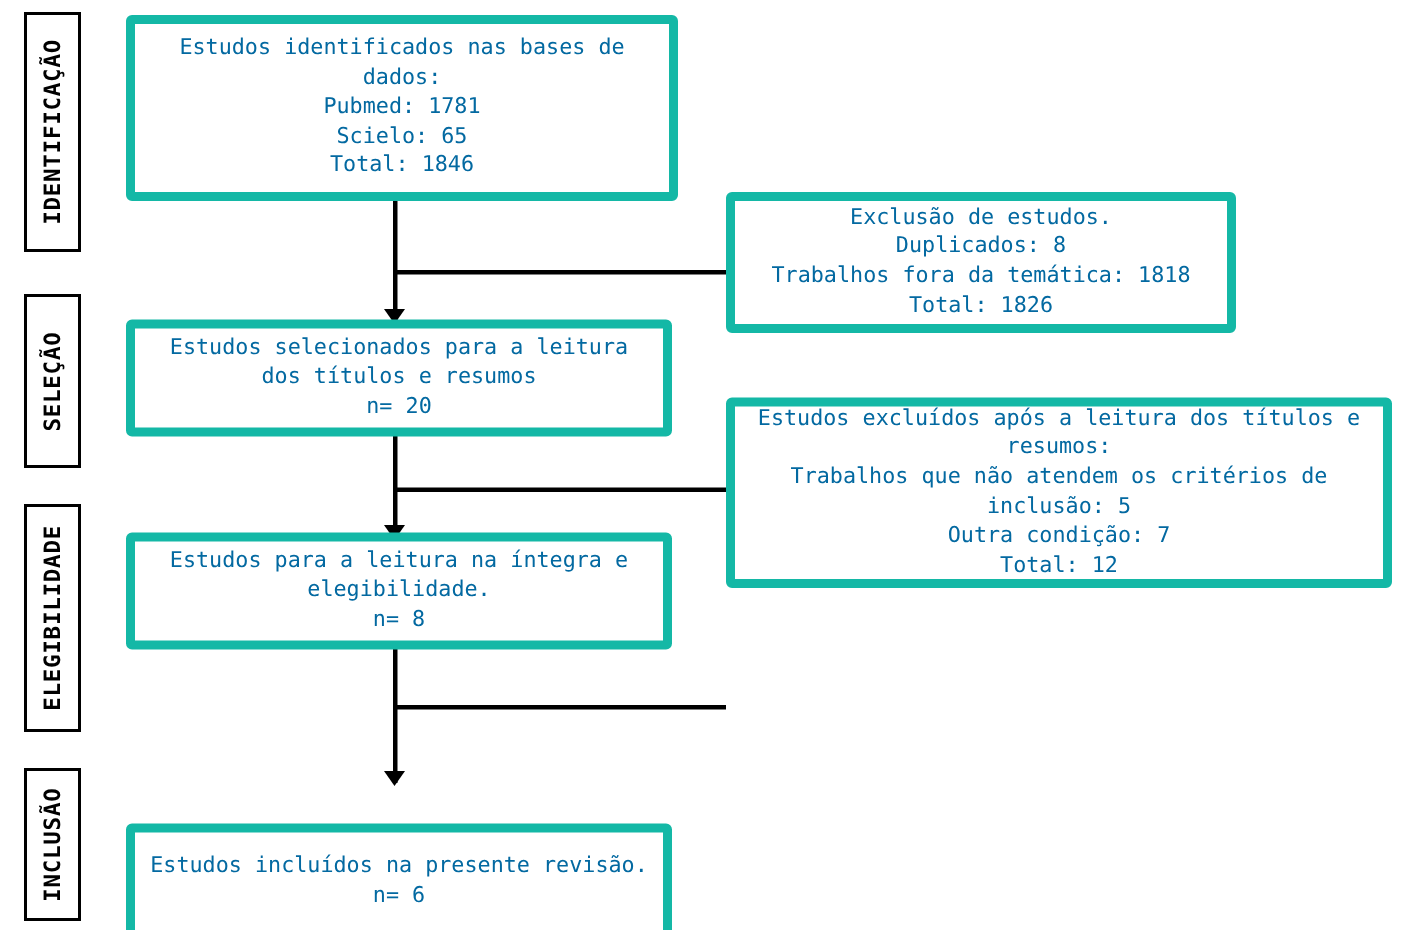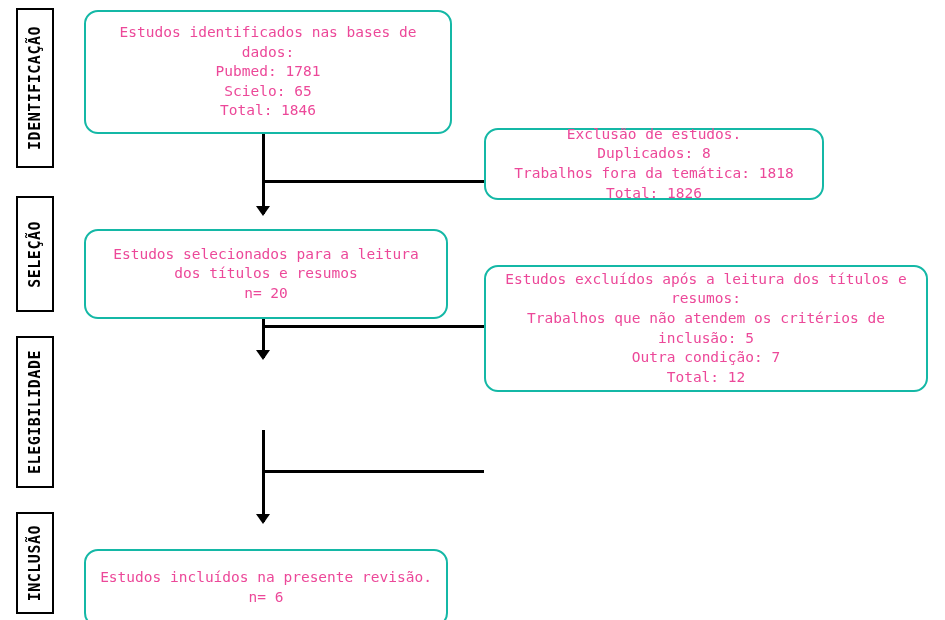--- a/index.html
+++ b/index.html
@@ -31,32 +31,32 @@
     transform: rotate(180deg);
     font-weight: bold;
     font-size: 15px;
     letter-spacing: 0.5px;
     line-height: 1;
     color: #000;
     white-space: nowrap;
   }
   .node {
     position: absolute;
-    border: 2px solid #14b8a6;
-    border-radius: 14px;
+    border: 6px solid #14b8a6;
+    border-radius: 4px;
     background: #fff;
     box-sizing: border-box;
     display: flex;
     align-items: center;
     justify-content: center;
     text-align: center;
     padding: 6px 10px;
     font-size: 14.5px;
     line-height: 1.35;
-    color: #ec4899;
+    color: #0369a1;
     white-space: pre-line;
   }
   .line {
     position: absolute;
     background: #000;
   }
   .vline { width: 3px; }
   .hline { height: 3px; }
   .arrowhead {
     position: absolute;
@@ -97,28 +97,30 @@
   <div class="line vline" style="left:262px; top:430px; height:92px;"></div>
   <div class="arrowhead" style="left:256px; top:514px;"></div>
 
   <div class="line hline" style="left:262px; top:470px; width:222px;"></div>
 
   <div class="node" style="left:84px; top:10px; width:368px; height:124px;">Estudos identificados nas bases de dados:
 Pubmed: 1781
 Scielo: 65
 Total: 1846</div>
 
-  <div class="node" style="left:84px; top:213px; width:364px; height:90px;margin-top:16px;">Estudos selecionados para a leitura dos títulos e resumos
+  <div class="node" style="left:84px; top:213px; width:364px; height:78px;">Estudos selecionados para a leitura dos títulos e resumos
 n= 20</div>
 
+  <div class="node" style="left:84px; top:355px; width:364px; height:78px;">Estudos para a leitura na íntegra e elegibilidade.
+n= 8</div>
 
   <div class="node" style="left:84px; top:549px; width:364px; height:78px;">Estudos incluídos na presente revisão.
 n= 6</div>
 
-  <div class="node" style="left:484px; top:128px; width:340px; height:72px;">Exclusão de estudos.
+  <div class="node" style="left:484px; top:128px; width:340px; height:94px;">Exclusão de estudos.
 Duplicados: 8
 Trabalhos fora da temática: 1818
 Total: 1826</div>
 
   <div class="node" style="left:484px; top:265px; width:444px; height:127px;text-align:center;">Estudos excluídos após a leitura dos títulos e resumos:
 Trabalhos que não atendem os critérios de inclusão: 5
 Outra condição: 7
 Total: 12</div>
 
 

